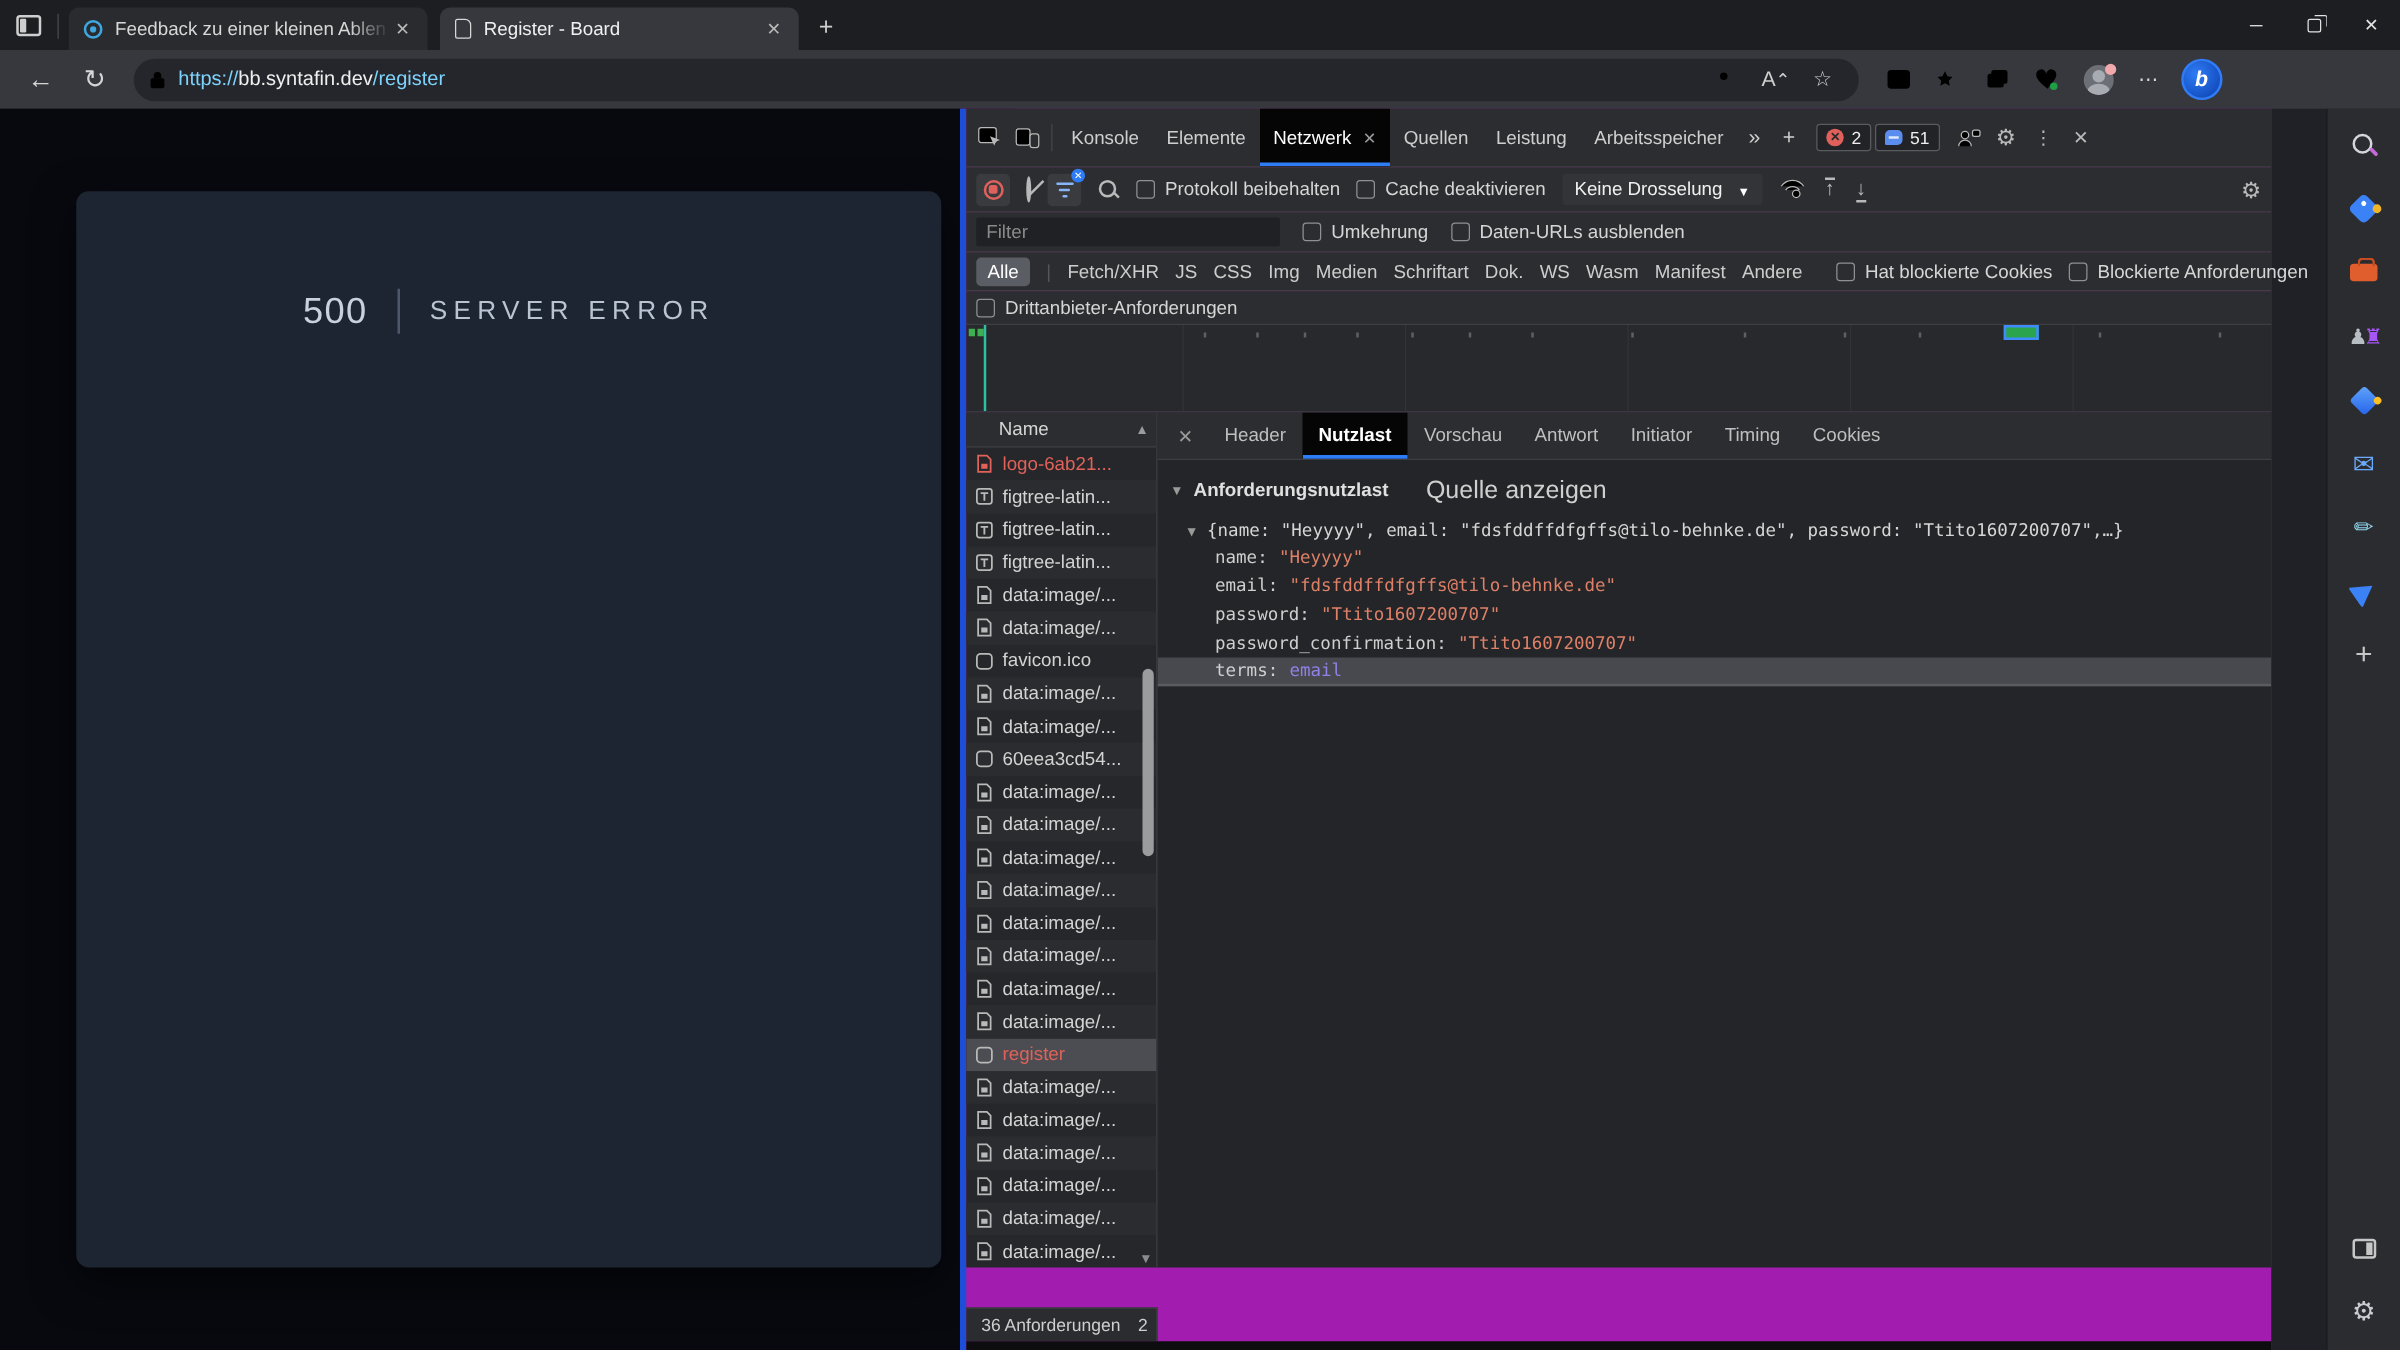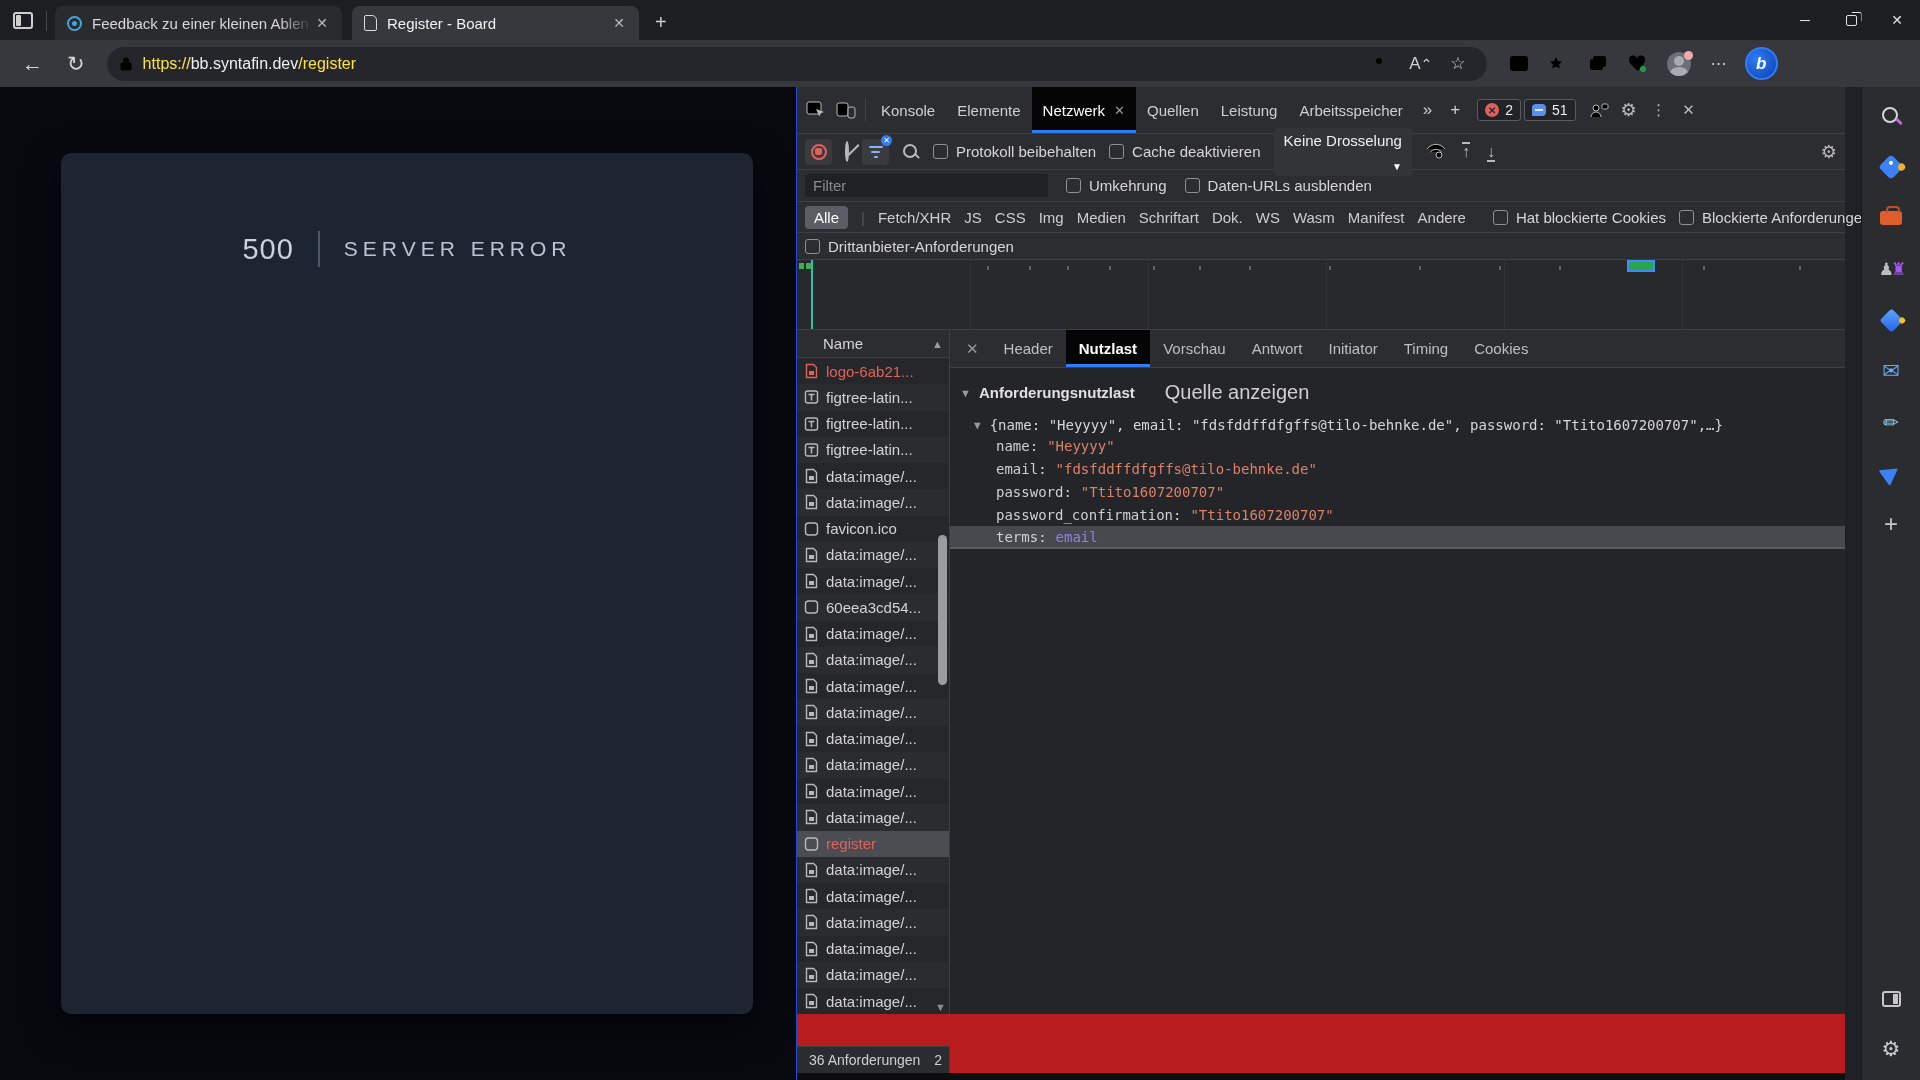--- a/index.html
+++ b/index.html
@@ -26,21 +26,21 @@
   .win-controls { margin-left:auto; display:flex; height:40px; }
   .win-btn { width:46px; height:40px; display:flex; align-items:center; justify-content:center; color:#e3e3e3; font-size:14px; }
   .restore-glyph { width:11px; height:11px; border:1.5px solid #e3e3e3; border-radius:2px; position:relative; }
   .restore-glyph::before { content:""; position:absolute; left:2px; top:-4px; width:11px; height:11px; border:1.5px solid #e3e3e3; border-radius:2px; clip-path:polygon(25% 0,100% 0,100% 75%,75% 75%,75% 25%,25% 25%); }
 
   
   .toolbar { position:absolute; left:0; top:40px; width:100%; height:47px; background:#37383d; display:flex; align-items:center; padding:0 10px; }
   .nav-btn { color:#d5d5d5; font-size:21px; padding:0 12px; }
   .addressbar { height:34px; background:#25262b; border-radius:17px; flex:1; max-width:1380px; margin-left:10px; display:flex; align-items:center; padding:0 12px; }
   .addr-url { flex:1; font-size:16px; margin-left:10px; white-space:nowrap; overflow:hidden; }
-  .u-scheme,.u-path { color:#fde047; }
+  .u-scheme,.u-path { color:#7dd3fc; }
   .u-host { color:#efefef; }
   .addr-icon { color:#cfcfcf; font-size:17px; padding:0 9px; }
   .tb-icons { display:flex; align-items:center; margin-left:14px; gap:4px; }
   .tb-icon { width:36px; height:32px; display:flex; align-items:center; justify-content:center; color:#d5d5d5; border-radius:5px; position:relative; }
   .avatar-circle { width:24px; height:24px; border-radius:50%; background:#6d6f76; position:relative; overflow:hidden; }
   .avatar-circle::before { content:""; position:absolute; left:7px; top:4px; width:10px; height:10px; border-radius:50%; background:#a9abb2; }
   .avatar-circle::after { content:""; position:absolute; left:3px; top:15px; width:18px; height:12px; border-radius:50%; background:#a9abb2; }
   .presence-dot { position:absolute; right:4px; top:3px; width:9px; height:9px; border-radius:50%; background:#f2a9ad; }
   .copilot { width:33px; height:33px; border-radius:50%; background:radial-gradient(circle at 35% 35%, #2f7cf6, #0b3fae); border:2px solid #2f7cf6; color:#fff; font-weight:bold; font-style:italic; font-size:17px; display:flex; align-items:center; justify-content:center; margin-left:8px; }
 
@@ -49,21 +49,21 @@
 
   
   .page { position:absolute; left:0; top:0; width:812px; height:993px; background:#07090f; }
   .error-card { position:absolute; left:61px; top:66px; width:692px; height:861px; background:#1d2532; border-radius:10px; box-shadow:0 12px 34px rgba(0,0,0,.55); }
   .error-row { margin-top:78px; display:flex; align-items:center; justify-content:center; gap:24px; }
   .err-code { font-size:29px; color:#c9d1de; letter-spacing:1px; }
   .err-div { width:2px; height:36px; background:#4d586b; }
   .err-label { font-size:21px; color:#b9c3d2; letter-spacing:5px; }
 
   
-  .devtools { position:absolute; left:796px; top:0; width:1049px; height:993px; background:#b91c1c; border-left:1px solid #1d4ed8; color:#d6d6d6; font-size:15px; }
+  .devtools { position:absolute; left:768px; top:0; width:1049px; height:993px; background:#a21caf; border-left:5px solid #1d4ed8; color:#d6d6d6; font-size:15px; }
   .dt-row { display:flex; align-items:center; border-bottom:1px solid #3e3f42; background:#2c2d30; padding:0 8px; }
   .dt-tabbar { height:47px; padding:0 4px; }
   .dt-iconbtn { width:30px; height:30px; display:flex; align-items:center; justify-content:center; color:#b9b9b9; flex:none; }
   .dt-tabbar .vsep { width:1px; height:22px; background:#44454a; margin:0 4px; }
   .dt-tab { height:100%; display:flex; align-items:center; padding:0 11px; color:#cfcfcf; white-space:nowrap; }
   .dt-tab.active { background:#050505; color:#fff; box-shadow:inset 0 -3px 0 #2e7cf6; gap:9px; }
   .dt-tab .tclose { color:#9a9a9a; font-size:13px; }
   .dt-more { color:#cfcfcf; font-size:17px; padding:0 9px; }
   .badge-group { display:flex; gap:3px; margin:0 8px; }
   .badge { display:flex; align-items:center; gap:6px; border:1px solid #5a5b5e; background:#222327; border-radius:3px; padding:2px 7px; font-size:14px; color:#eee; }
@@ -79,21 +79,21 @@
   .clear-glyph::after { content:""; position:absolute; left:-1px; top:6px; width:15px; height:2px; background:#b9b9b9; transform:rotate(-45deg); }
   .funnel { display:flex; flex-direction:column; gap:3px; align-items:center; }
   .funnel i { display:block; height:2px; background:#8ab4f8; border-radius:1px; }
   .funnel i:nth-child(1){width:14px;} .funnel i:nth-child(2){width:9px;} .funnel i:nth-child(3){width:4px;}
   .mini-badge { position:absolute; right:-3px; top:-4px; width:11px; height:11px; border-radius:50%; background:#2e7cf6; color:#fff; font-size:8px; display:flex; align-items:center; justify-content:center; }
   .mag { position:relative; width:18px; height:18px; flex:none; }
   .mag::before { content:""; position:absolute; left:1px; top:1px; width:10px; height:10px; border:2px solid #b9b9b9; border-radius:50%; }
   .mag::after { content:""; position:absolute; left:12px; top:12px; width:6px; height:2px; background:#b9b9b9; transform:rotate(45deg); }
   .cb { display:flex; align-items:center; gap:8px; white-space:nowrap; }
   .cb .box { width:15px; height:15px; border:1.6px solid #8f9094; border-radius:3px; background:transparent; flex:none; }
-  .throttle { display:flex; align-items:flex-end; gap:12px; background:#333438; border-radius:3px; padding:4px 10px; color:#f0f0f0;flex-direction:column; }
+  .throttle { display:flex; align-items:flex-end; gap:12px; background:#333438; border-radius:3px; padding:4px 10px; color:#f0f0f0; }
   .throttle .car { font-size:10px; color:#fff; }
   .bar-arrow { position:relative; color:#b9b9b9; font-size:16px; padding:0 2px; }
   .bar-arrow.up::before { content:""; position:absolute; left:2px; right:2px; top:-1px; height:2px; background:#b9b9b9; }
   .bar-arrow.down::after { content:""; position:absolute; left:2px; right:2px; bottom:-1px; height:2px; background:#b9b9b9; }
   .gear { color:#b9b9b9; font-size:18px; }
   .push { margin-left:auto; }
 
   .filter-row { height:32px; gap:18px; }
   .filter-input { width:243px; height:23px; background:#202124; border:none; border-radius:2px; color:#e0e0e0; font-size:15px; padding:0 8px; font-family:"Liberation Sans",sans-serif; }
   .filter-input::placeholder { color:#8a8a8a; }

